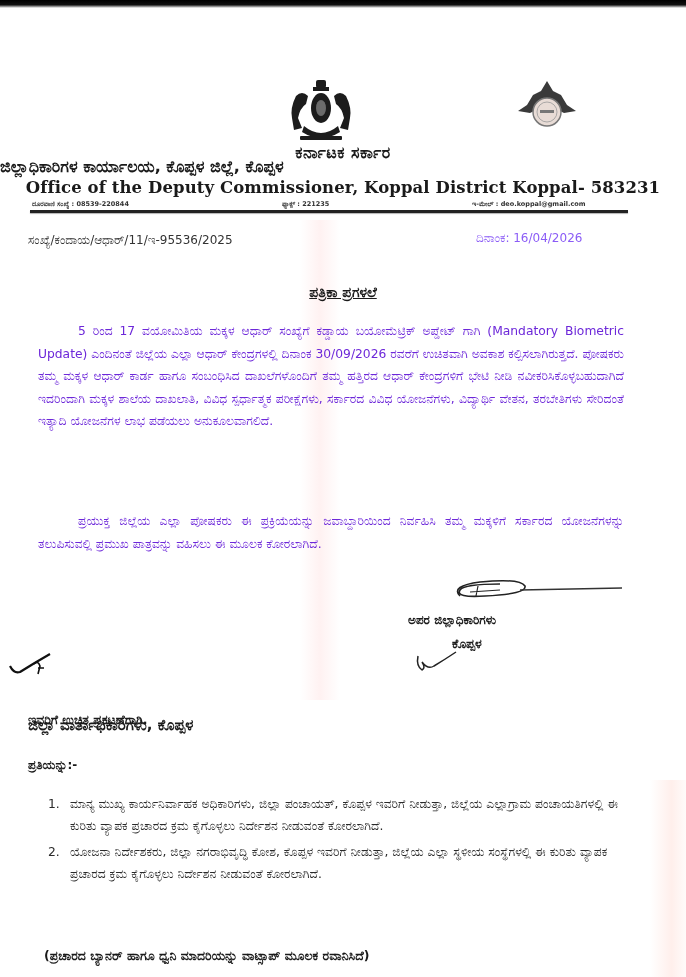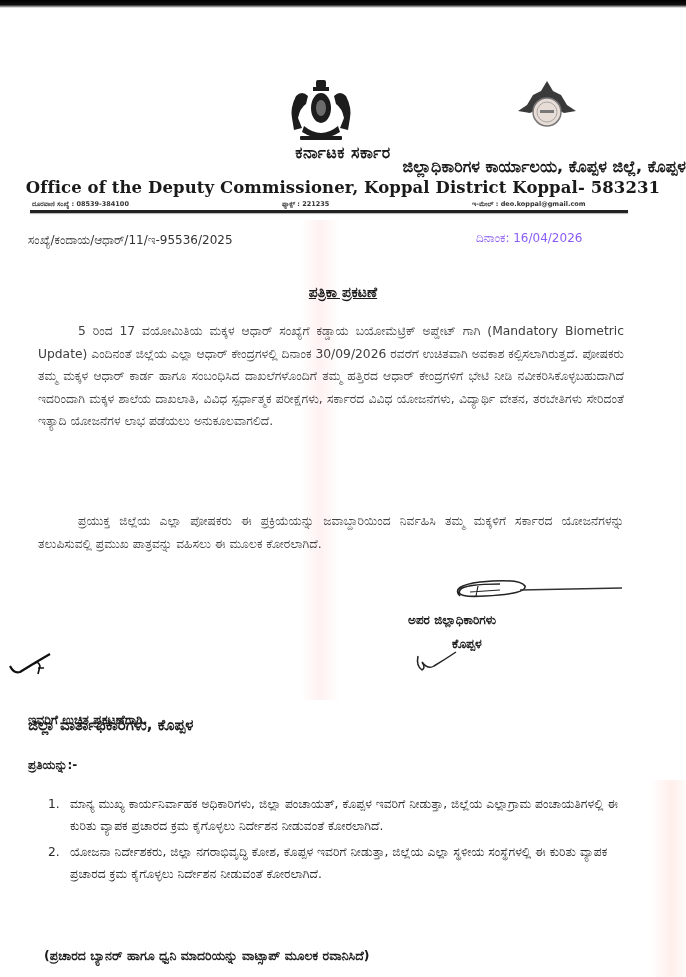--- a/index.html
+++ b/index.html
@@ -16,21 +16,21 @@
     position: absolute; left: 286px; top: 78px; width: 70px; height: 68px;
   }
   .logo {
     position: absolute; left: 516px; top: 78px; width: 62px; height: 60px;
   }
   .gov-name {
     position: absolute; left: 0; width: 686px; top: 143px; text-align: center;
     font-size: 16px; font-weight: bold; letter-spacing: 0.5px;
   }
   .office-kn {
-    position: absolute; left: 0; width: 686px; top: 157px; text-align: right;
+    position: absolute; left: 0; width: 686px; top: 157px; text-align: left;
     font-size: 16px; font-weight: bold;
   }
   .office-en {
     position: absolute; left: 0; width: 686px; top: 178px; text-align: center;
     font-family: "DejaVu Serif", serif; font-size: 16.5px; font-weight: bold;
     letter-spacing: 0.1px;
   }
   .contact-row {
     position: absolute; top: 200px; left: 32px; width: 596px; height: 10px;
     font-size: 6.5px; font-weight: bold; color: #333;
@@ -46,21 +46,21 @@
   }
   .date {
     position: absolute; left: 476px; top: 231px; font-size: 12px; color: #8b5cf6;
   }
   .heading {
     position: absolute; left: 0; width: 686px; top: 284px; text-align: center;
     font-size: 14px; font-weight: bold; text-decoration: underline;
   }
   .body-para {
     position: absolute; left: 38px; width: 586px;
-    font-size: 12.3px; line-height: 22.5px; color: #404040;
+    font-size: 12.3px; line-height: 22.5px; color: #6d28d9;
     text-align: justify; text-indent: 40px;
   }
   .para1 { top: 320px; }
   .para2 { top: 510px; }
   .signature {
     position: absolute; left: 440px; top: 578px; width: 185px; height: 30px;
   }
   .desig-1 {
     position: absolute; left: 408px; top: 613px; font-size: 12px; font-weight: bold;
   }
@@ -127,30 +127,30 @@
   <circle cx="31" cy="34" r="14" fill="#e8dcd6" stroke="#777" stroke-width="1.5"></circle>
   <circle cx="31" cy="34" r="10" fill="none" stroke="#999" stroke-width="0.8"></circle>
   <rect x="24" y="32" width="14" height="3" fill="#777"></rect>
 </svg>
 
 <div class="gov-name">ಕರ್ನಾಟಕ ಸರ್ಕಾರ</div>
 <div class="office-kn">ಜಿಲ್ಲಾಧಿಕಾರಿಗಳ ಕಾರ್ಯಾಲಯ, ಕೊಪ್ಪಳ ಜಿಲ್ಲೆ, ಕೊಪ್ಪಳ</div>
 <div class="office-en">Office of the Deputy Commissioner, Koppal District Koppal- 583231</div>
 
 <div class="contact-row">
-  <span style="left:0">ದೂರವಾಣಿ ಸಂಖ್ಯೆ : 08539-384100</span>
+  <span style="left:0">ದೂರವಾಣಿ ಸಂಖ್ಯೆ : 08539-220844</span>
   <span style="left:250px">ಫ್ಯಾಕ್ಸ್ : 221235</span>
   <span style="left:440px">ಇ-ಮೇಲ್ : deo.koppal@gmail.com</span>
 </div>
 <div class="rule"></div>
 
 <div class="ref-no">ಸಂಖ್ಯೆ/ಕಂದಾಯ/ಆಧಾರ್/11/ಇ-95536/2025</div>
 <div class="date">ದಿನಾಂಕ: 16/04/2026</div>
 
-<div class="heading">ಪತ್ರಿಕಾ ಪ್ರಕಟಣೆ</div>
+<div class="heading">ಪತ್ರಿಕಾ ಪ್ರಗಳಲೆ</div>
 
 <div class="body-para para1">5 ರಿಂದ 17 ವಯೋಮಿತಿಯ ಮಕ್ಕಳ ಆಧಾರ್ ಸಂಖ್ಯೆಗೆ ಕಡ್ಡಾಯ ಬಯೋಮೆಟ್ರಿಕ್ ಅಪ್ಡೇಟ್ ಗಾಗಿ (Mandatory Biometric Update) ಎಂದಿನಂತೆ ಜಿಲ್ಲೆಯ ಎಲ್ಲಾ ಆಧಾರ್ ಕೇಂದ್ರಗಳಲ್ಲಿ ದಿನಾಂಕ 30/09/2026 ರವರೆಗೆ ಉಚಿತವಾಗಿ ಅವಕಾಶ ಕಲ್ಪಿಸಲಾಗಿರುತ್ತದೆ. ಪೋಷಕರು ತಮ್ಮ ಮಕ್ಕಳ ಆಧಾರ್ ಕಾರ್ಡ ಹಾಗೂ ಸಂಬಂಧಿಸಿದ ದಾಖಲೆಗಳೊಂದಿಗೆ ತಮ್ಮ ಹತ್ತಿರದ ಆಧಾರ್ ಕೇಂದ್ರಗಳಿಗೆ ಭೇಟಿ ನೀಡಿ ನವೀಕರಿಸಿಕೊಳ್ಳಬಹುದಾಗಿದೆ ಇದರಿಂದಾಗಿ ಮಕ್ಕಳ ಶಾಲೆಯ ದಾಖಲಾತಿ, ವಿವಿಧ ಸ್ಪರ್ಧಾತ್ಮಕ ಪರೀಕ್ಷೆಗಳು, ಸರ್ಕಾರದ ವಿವಿಧ ಯೋಜನೆಗಳು, ವಿದ್ಯಾರ್ಥಿ ವೇತನ, ತರಬೇತಿಗಳು ಸೇರಿದಂತೆ ಇತ್ಯಾದಿ ಯೋಜನೆಗಳ ಲಾಭ ಪಡೆಯಲು ಅನುಕೂಲವಾಗಲಿದೆ.</div>
 <div class="body-para para2">ಪ್ರಯುಕ್ತ ಜಿಲ್ಲೆಯ ಎಲ್ಲಾ ಪೋಷಕರು ಈ ಪ್ರಕ್ರಿಯೆಯನ್ನು ಜವಾಬ್ದಾರಿಯಿಂದ ನಿರ್ವಹಿಸಿ ತಮ್ಮ ಮಕ್ಕಳಿಗೆ ಸರ್ಕಾರದ ಯೋಜನೆಗಳನ್ನು ತಲುಪಿಸುವಲ್ಲಿ ಪ್ರಮುಖ ಪಾತ್ರವನ್ನು ವಹಿಸಲು ಈ ಮೂಲಕ ಕೋರಲಾಗಿದೆ.</div>
 
 <svg class="signature" viewBox="0 0 185 30">
   <path d="M20 18 q-10 -10 20 -14 q40 -4 45 4 q2 8 -40 10 q-30 2 -25 -6 q4 -6 40 -6" fill="none" stroke="#222" stroke-width="1.6"></path>
   <path d="M30 14 l30 -2 M38 8 l-2 10" fill="none" stroke="#222" stroke-width="1.2"></path>
   <path d="M80 12 L182 10" fill="none" stroke="#333" stroke-width="1.4"></path>
 </svg>
 

